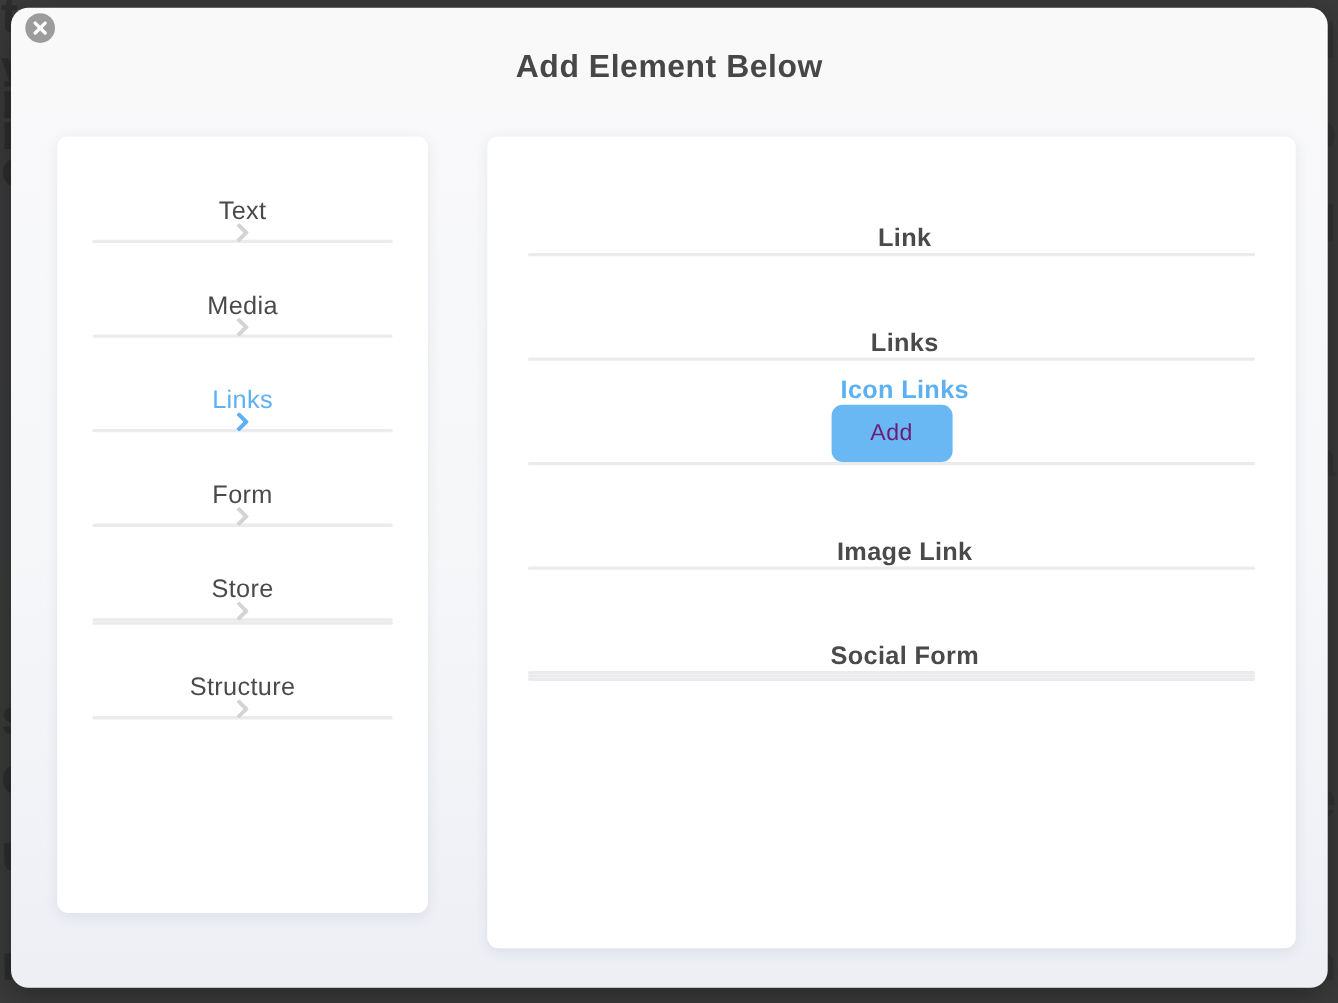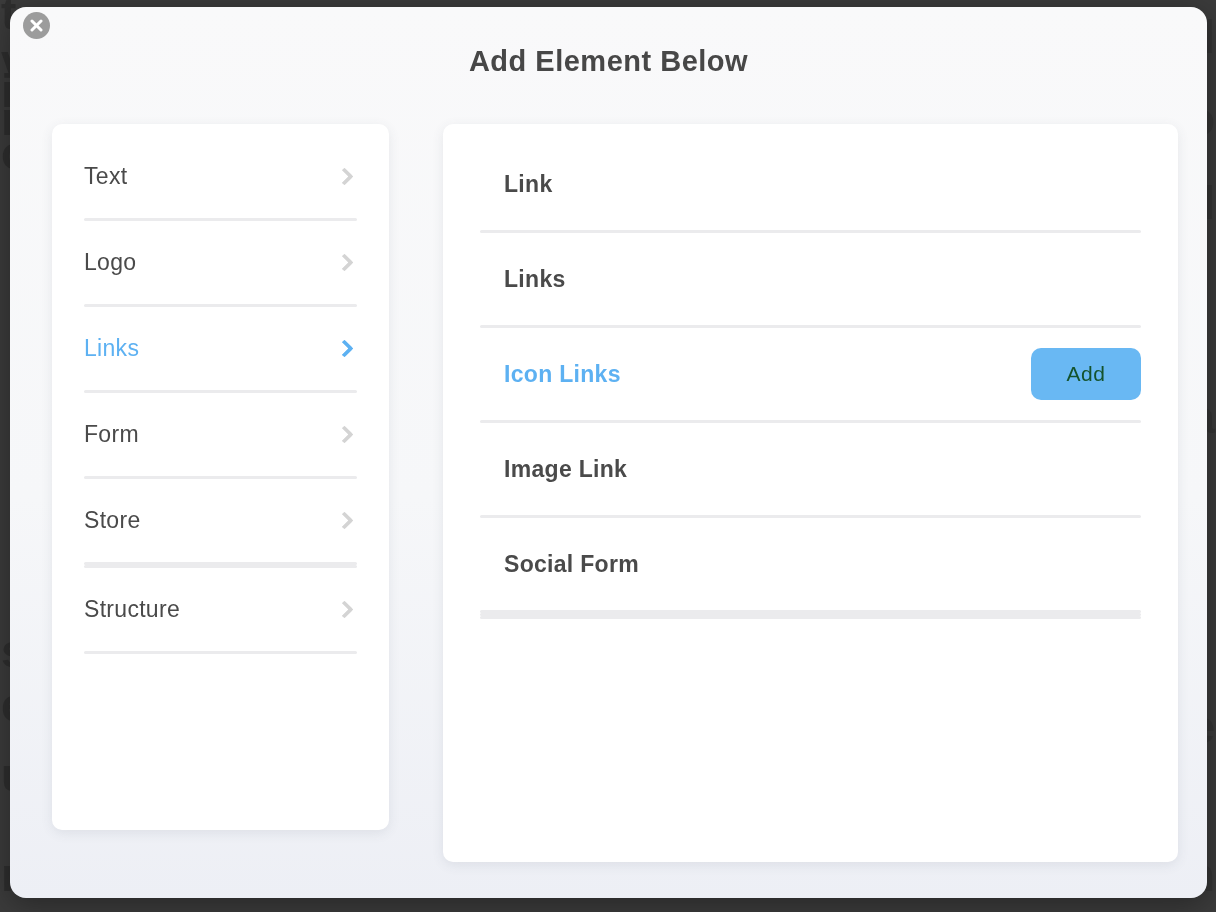--- a/index.html
+++ b/index.html
@@ -57,22 +57,23 @@
     background:#ffffff;
     border-radius:10px;
     box-shadow:0 3px 12px rgba(70,80,100,0.10);
   }
   .panel-left  { left:42px;  width:337px; height:706px; padding:11px 0; }
   .panel-right { left:433px; width:735px; height:738px; padding-top:14px; }
 
   .row {
     display:flex;
     align-items:center;
-    justify-content:space-between;
+    justify-content:flex-end;
     cursor:pointer;
+    flex-direction:column;
   }
   .panel-left  .row { height:83px; padding:0 32px; }
   .panel-right .row { height:92px; padding:0 37px; }
 
   .row-label {
     font-size:23px;
     color:#4a4a4a;
     letter-spacing:0.3px;
   }
   .panel-left  .row-label { font-weight:normal; }
@@ -98,21 +99,21 @@
   .row.selected .chevron {
     border-top-color:#5db1f2;
     border-right-color:#5db1f2;
   }
 
   .add-btn {
     width:110px; height:52px;
     border:none;
     border-radius:10px;
     background:#69b8f3;
-    color:#14532d;
+    color:#701a75;
     font-size:21px;
     font-family:inherit;
     letter-spacing:0.5px;
     cursor:pointer;
   }
 </style>
 </head>
 <body>
 
 <div id="fragments-layer">
@@ -143,21 +144,21 @@
 
   <h1 class="modal-title">Add Element Below</h1>
 
   <div class="panel panel-left" id="category-panel">
       <div class="row">
     <span class="row-label">Text</span>
     <span class="chevron"></span>
   </div>
       <div class="divider"></div>
       <div class="row">
-    <span class="row-label">Logo</span>
+    <span class="row-label">Media</span>
     <span class="chevron"></span>
   </div>
       <div class="divider"></div>
       <div class="row selected">
     <span class="row-label">Links</span>
     <span class="chevron"></span>
   </div>
       <div class="divider"></div>
       <div class="row">
     <span class="row-label">Form</span>

